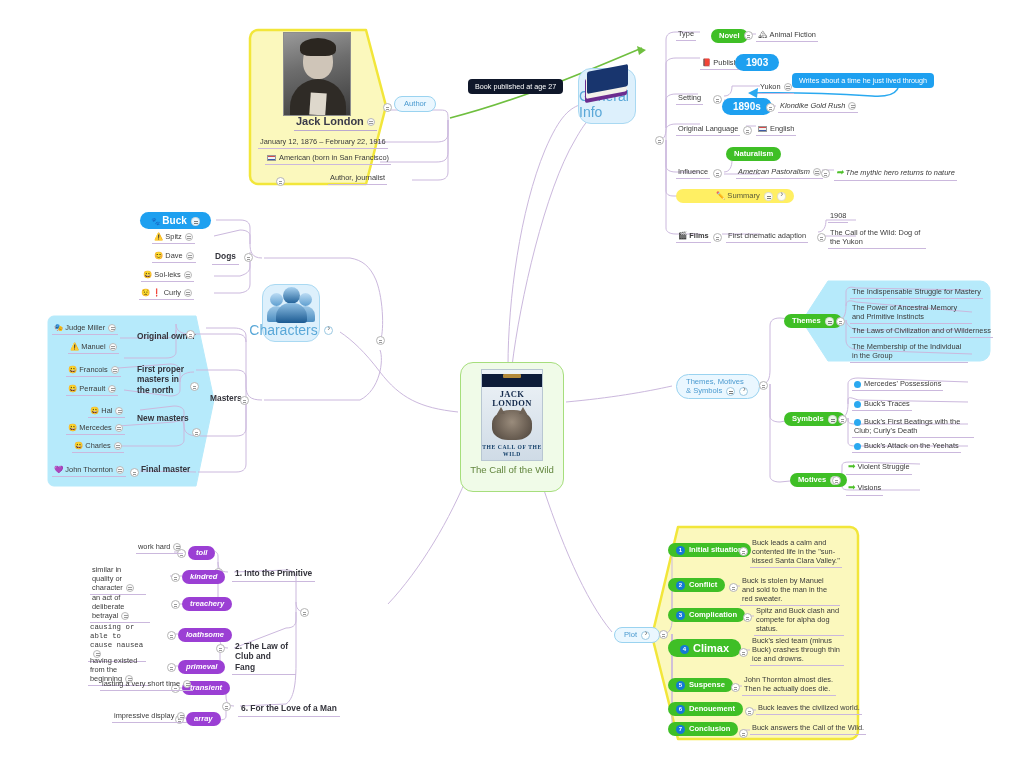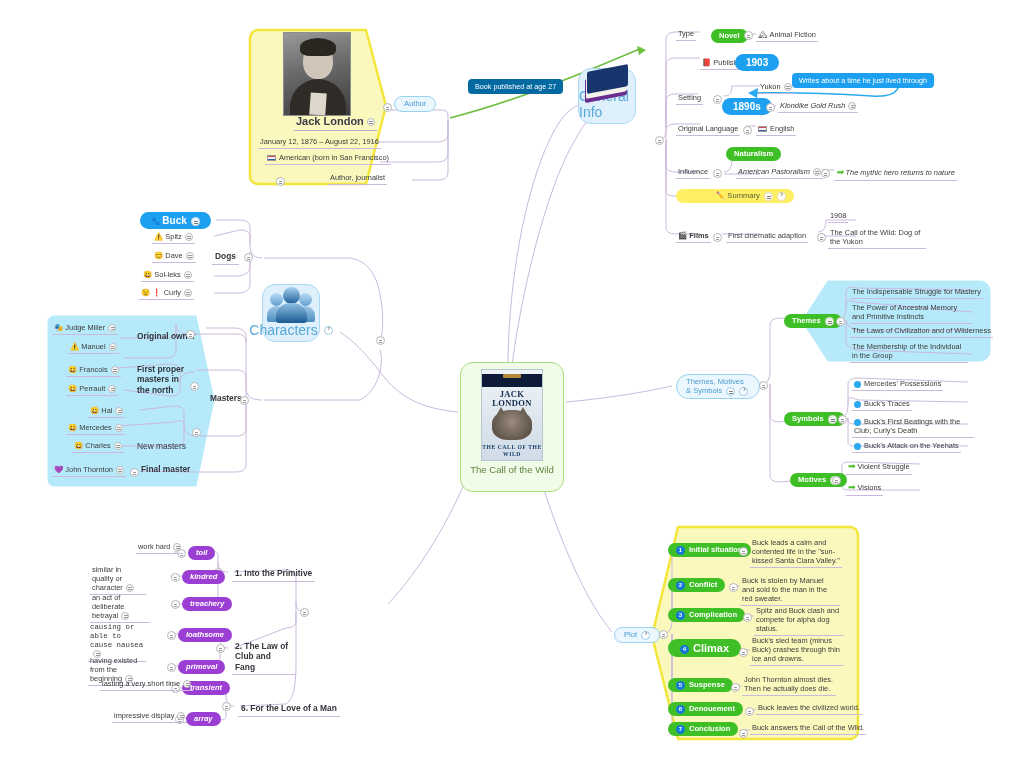--- a/index.html
+++ b/index.html
@@ -106,21 +106,21 @@
 
   
   .region { position: absolute; }
   .region svg { display: block; }
 
   
   .callout {
     position: absolute; background: #1ea0f0; color: #fff;
     font-size: 7.2px; border-radius: 4px; padding: 3px 7px; white-space: nowrap;
   }
-  .callout.green { background: #0369a1; }
+  .callout.green { background: #0f172a; }
 
   
   .emo { font-size: 7.5px; margin-right: 2px; }
 
   
   .cover {
     width: 62px; height: 92px; background: linear-gradient(#eef3f7, #cfdbe6);
     border: 1px solid #b8c6d2; position: relative; overflow: hidden;
   }
   .cover .band { height: 13px; background: #0d1b38; }
@@ -422,21 +422,21 @@
   <div class="portrait" style="position:absolute;left:283px;top:32px;">
     <div class="body"></div>
       <div class="shirt"></div>
       <div class="face"></div>
       <div class="hair"></div>
   </div>
   <div class="leaf bold nowrap" style="left:294px;top:114px;font-size:11px;color:#3a3a4a;border-bottom-color:#bba9cf;">
     <span>Jack London</span><span class="knob"></span>
   </div>
   <div class="leaf nowrap" style="left:258px;top:136px;">
-    <span>January 12, 1876 – August 22, 1916</span>
+    <span>January 12, 1876 – February 22, 1916</span>
   </div>
   <div class="leaf nowrap" style="left:265px;top:152px;">
     <span class="flag"></span><span>American (born in San Francisco)</span>
   </div>
   <div class="leaf nowrap" style="left:328px;top:172px;">
     <span>Author, journalist</span>
   </div>
   <div class="jdot" style="left:276px;top:177px;"></div>
 
   <div class="pill cyan-out" style="left:394px;top:96px;">
@@ -595,21 +595,21 @@
     <span>First proper masters in the north</span>
   </div>
   <div class="jdot" style="left:190px;top:382px;"></div>
   <div class="leaf nowrap" style="left:66px;top:364px;">
     <span class="emo">😀</span><span>Francois</span><span class="knob"></span>
   </div>
   <div class="leaf nowrap" style="left:66px;top:383px;">
     <span class="emo">😀</span><span>Perrault</span><span class="knob"></span>
   </div>
 
-  <div class="blabel nb" style="left:134px;top:440px;font-weight:normal;text-align:right;">
+  <div class="blabel nb" style="left:134px;top:412px;font-weight:bold;text-align:right;">
     <span>New masters</span>
   </div>
   <div class="jdot" style="left:192px;top:428px;"></div>
   <div class="leaf nowrap" style="left:88px;top:405px;">
     <span class="emo">😀</span><span>Hal</span><span class="knob"></span>
   </div>
   <div class="leaf nowrap" style="left:66px;top:422px;">
     <span class="emo">😀</span><span>Mercedes</span><span class="knob"></span>
   </div>
   <div class="leaf nowrap" style="left:72px;top:440px;">

